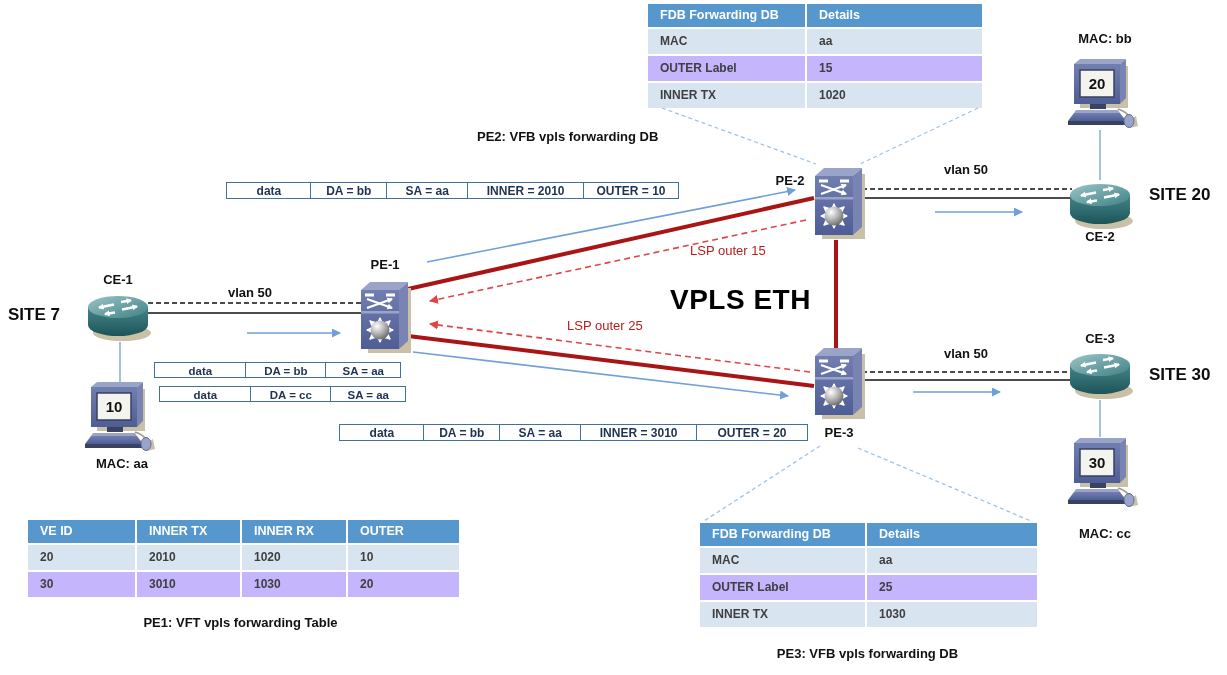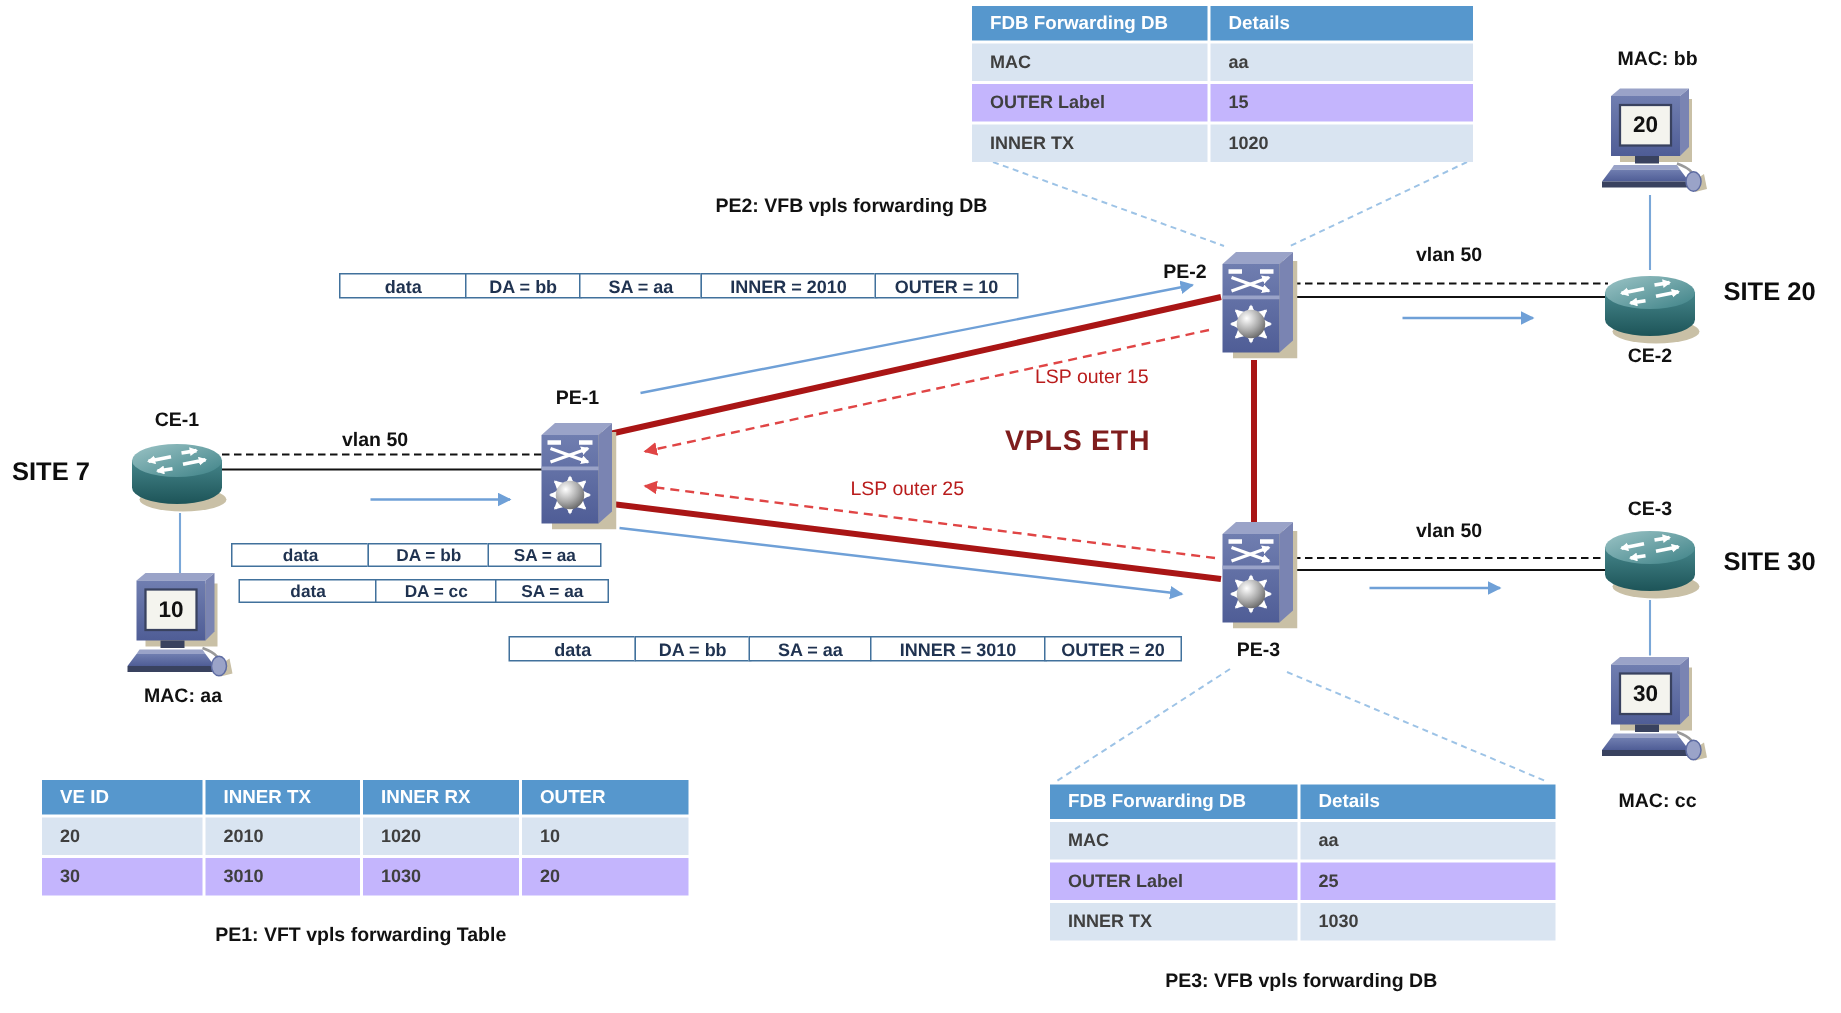--- a/index.html
+++ b/index.html
@@ -2,21 +2,21 @@
 <html><head>
 <meta charset="utf-8">
 <style>
   html,body{margin:0;padding:0;background:#fff;}
   #stage{position:relative;width:1227px;height:675px;background:#fff;overflow:hidden;
          font-family:"Liberation Sans",sans-serif;color:#1a1a1a;}
   #wires{position:absolute;left:0;top:0;width:1227px;height:675px;}
   .lbl{position:absolute;font-size:13px;font-weight:600;color:#111;white-space:nowrap;}
   .site{position:absolute;font-size:17px;font-weight:600;color:#0d0d0d;white-space:nowrap;}
   .red-lbl{position:absolute;font-size:13px;font-weight:400;color:#b91c1c;white-space:nowrap;}
-  .core-lbl{position:absolute;font-size:19px;font-weight:600;color:#7f1d1d;letter-spacing:.5px;}
+  .core-lbl{position:absolute;font-size:28px;font-weight:600;color:#000000;letter-spacing:.5px;}
   .caption{position:absolute;font-size:13px;font-weight:600;color:#111;white-space:nowrap;}
   .center{text-align:center;}
   
   .tbl{position:absolute;display:grid;gap:2px;}
   .tbl .h{background:#5697CD;color:#fff;font-weight:bold;font-size:12.5px;
           line-height:15px;padding:4px 4px 4px 12px;}
   .tbl .c{font-size:12px;font-weight:600;color:#3f3f3f;line-height:15px;padding:5px 4px 5px 12px;}
   .tbl .rd{background:#D9E4F1;}
   .tbl .rl{background:#c4b5fd;}
   
@@ -218,21 +218,21 @@
     <div class="cell" style="width:92px;">data</div>
     <div class="cell" style="width:82px;">DA = cc</div>
     <div class="cell" style="width:76px;">SA = aa</div>
   </div>
 
   <div class="bar" style="left:341px;top:424px;">
     <div class="cell" style="width:85px;">data</div>
     <div class="cell" style="width:78px;">DA = bb</div>
     <div class="cell" style="width:82px;">SA = aa</div>
     <div class="cell" style="width:118px;">INNER = 3010</div>
-    <div class="cell" style="width:92px;">OUTER = 20</div>
+    <div class="cell" style="width:112px;">OUTER = 20</div>
   </div>
 
   <div class="node" style="left:359px;top:281px;width:52px;height:72px;">
     <svg width="52" height="72">
         <use href="#sym-switch"></use>
       </svg>
   </div>
   <div class="node" style="left:813px;top:167px;width:52px;height:72px;">
     <svg width="52" height="72">
         <use href="#sym-switch"></use>

